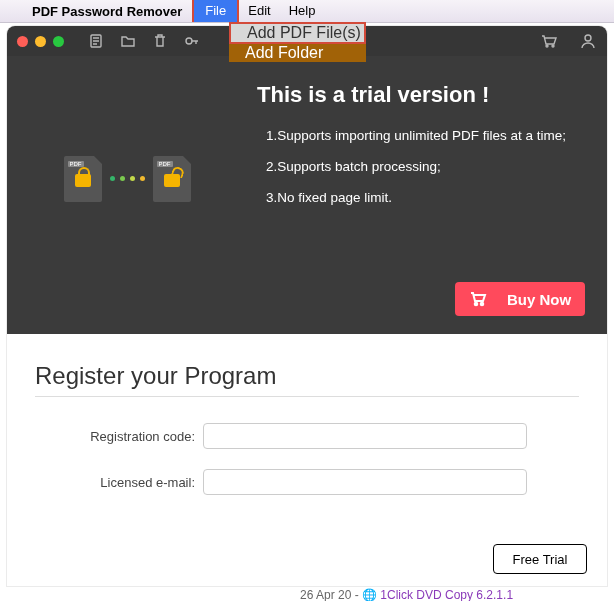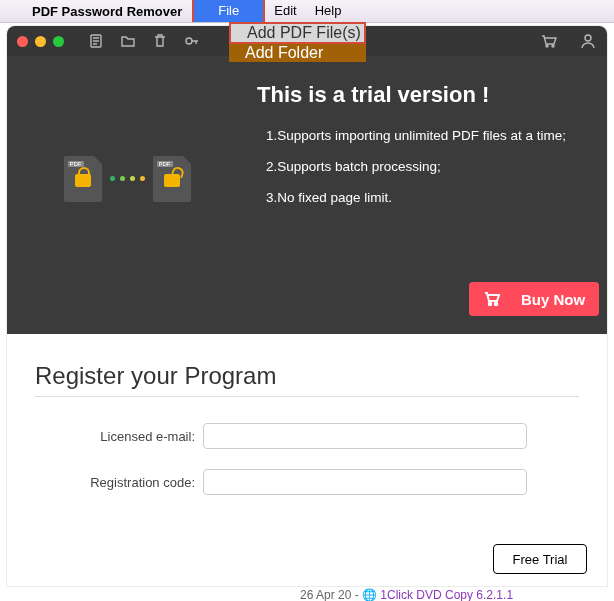--- a/index.html
+++ b/index.html
@@ -1,20 +1,20 @@
 <!DOCTYPE html>
 <html><head>
 <meta charset="utf-8">
 <style>
   html,body{margin:0;padding:0;font-family:-apple-system,Helvetica,Arial,sans-serif;background:#fff;width:614px;height:601px;overflow:hidden}
   .menubar{height:22px;background:linear-gradient(#f6f3f8,#e8e2ee);display:flex;align-items:center;font-size:13px;border-bottom:1px solid #c9c4d0}
   .apple{width:22px;text-align:center;font-size:14px}
   .appname{font-weight:700;padding:0 10px}
   .menu-item{padding:0 9px;height:22px;line-height:22px}
-  .menu-file{background:#3a78f2;color:#fff;border:2px solid #d34a3a;border-top:none;border-bottom:none;padding:0 24px}
+  .menu-file{background:#3a78f2;color:#fff;border:2px solid #d34a3a;border-top:none;border-bottom:none;padding:0 11px}
   .dropdown{position:absolute;left:229px;top:22px;width:137px;z-index:10}
   .dd-item{height:18px;line-height:18px;font-size:16px;padding-left:16px;color:#fff}
   .dd-add{background:#d8d8d8;color:#333;border:2px solid #d34a3a}
   .dd-folder{background:#a16207}
   .window{position:absolute;left:7px;top:26px;width:600px;height:560px;border-radius:8px 8px 0 0;overflow:hidden;box-shadow:0 0 0 1px rgba(0,0,0,.08)}
   .titlebar{height:30px;background:#363636;display:flex;align-items:center;padding:0 10px;gap:14px}
   .traffic{display:flex;gap:7px}
   .tl{width:11px;height:11px;border-radius:50%}
   .red{background:#ff5f57}.yellow{background:#febc2e}.green{background:#28c840}
   .tb-icons{display:flex;gap:16px;margin-left:10px;flex:1}
@@ -26,21 +26,21 @@
   .pdf-doc{width:38px;height:46px;background:#555;border-radius:2px;position:relative}
   .pdf-doc::before{content:"";position:absolute;top:0;right:0;border-style:solid;border-width:0 8px 8px 0;border-color:transparent #3b3b3b transparent transparent}
   .pdf-label{position:absolute;top:5px;left:4px;font-size:6px;background:#888;color:#fff;padding:0 2px;border-radius:1px}
   .lock{position:absolute;left:11px;top:18px;width:16px;height:13px;background:#f5b400;border-radius:2px}
   .lock::before{content:"";position:absolute;left:3px;top:-7px;width:8px;height:8px;border:2px solid #f5b400;border-radius:6px 6px 0 0;border-bottom:none}
   .lock.open::before{left:8px;border-color:#f5b400;transform:rotate(18deg)}
   .dots{display:flex;gap:5px}
   .dot{width:5px;height:5px;border-radius:50%}
   .hero-text h1{font-size:22px;font-weight:700;margin:0 0 20px 0}
   .hero-text p{font-size:13.5px;margin:0 0 16px 9px}
-  .buy{position:absolute;right:8px;bottom:18px;background:#ff4a5c;color:#fff;border:none;border-radius:4px;height:34px;width:130px;font-size:15px;font-weight:600;display:flex;align-items:center;justify-content:center;gap:20px;cursor:pointer}
+  .buy{position:absolute;right:22px;bottom:18px;background:#ff4a5c;color:#fff;border:none;border-radius:4px;height:34px;width:130px;font-size:15px;font-weight:600;display:flex;align-items:center;justify-content:center;gap:20px;cursor:pointer}
   .reg{background:#fff;padding:28px 28px 16px 28px}
   .reg h2{font-weight:400;font-size:24px;margin:0 0 4px 0;color:#333}
   .reg hr{border:none;border-top:1px solid #ddd;margin:6px 0 26px 0}
   .field{display:flex;align-items:center;margin-bottom:20px}
   .field label{width:160px;text-align:right;font-size:13px;color:#444;padding-right:8px}
   .field input{flex:0 0 310px;height:24px;border:1px solid #ccc;border-radius:4px;padding:0 6px;font-size:13px}
   .free{position:absolute;right:20px;bottom:12px;background:#fff;border:1px solid #000000;border-radius:4px;height:30px;width:94px;font-size:13px;cursor:pointer}
   .footer-peek{position:absolute;left:300px;top:588px;font-size:12px;color:#666}
   .footer-peek .purple{color:#8a3ab9}
 </style>
@@ -128,25 +128,25 @@
           <circle cx="13" cy="13" r="1.3" fill="#fff"></circle>
         </svg>
       <span>Buy Now</span>
     </button>
   </div>
 
   <div class="reg">
     <h2>Register your Program</h2>
     <hr>
     <div class="field">
-      <label>Licensed e-mail:</label>
+      <label>Registration code:</label>
       <input type="text" value="" style="">
     </div>
     <div class="field">
-      <label>Registration code:</label>
+      <label>Licensed e-mail:</label>
       <input type="text" value="" style="">
     </div>
     <button class="free">Free Trial</button>
   </div>
 </div>
 
 <div class="footer-peek">
   <span>26 Apr 20 - </span>🌐 <span class="purple">1Click DVD Copy 6.2.1.1</span>
 </div>
 

